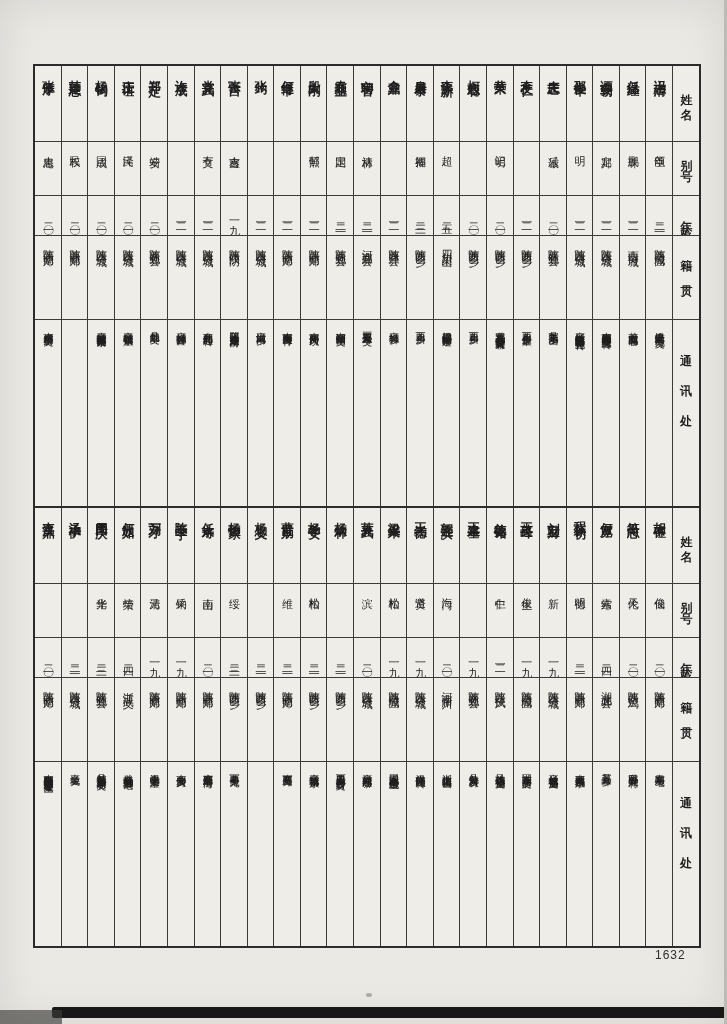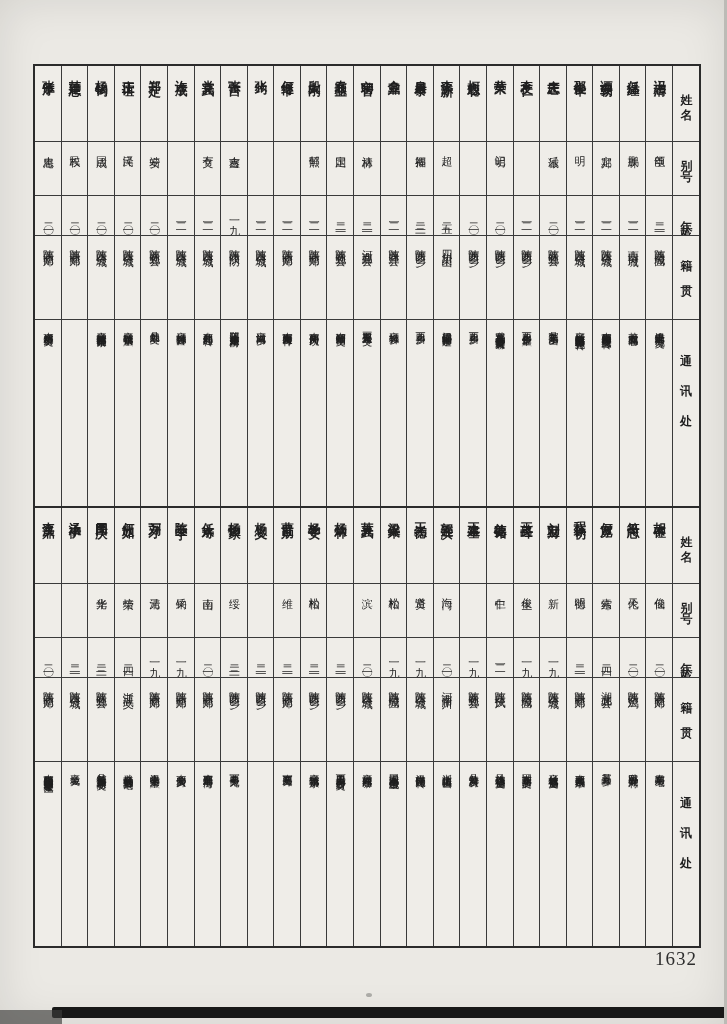--- a/index.html
+++ b/index.html
@@ -67,24 +67,24 @@
   .col.header .cell span { font-size: 12px; font-weight: 600; }
   .col.header .name span    { padding-top: 18px; letter-spacing: 14px; }
   .col.header .alias span   { padding-top: 8px;  letter-spacing: 12px; }
   .col.header .age span     { padding-top: 0;    letter-spacing: 6px; }
   .col.header .origin span  { padding-top: 14px; letter-spacing: 26px; }
   .col.header .address span { padding-top: 24px; letter-spacing: 30px; }
 
   .page-number {
     position: absolute;
     left: 655px; top: 948px;
-    font-size: 19px;
+    font-size: 12px;
     letter-spacing: 1px;
     color: #2e2e2e;
-    font-family: Liberation Serif, serif;
+    font-family: Liberation Sans, sans-serif;
   }
   .bottom-band {
     position: absolute;
     left: 52px; right: 0; top: 1007px; height: 11px;
     background: #181818;
     border-radius: 2px;
   }
   .bottom-smudge {
     position: absolute;
     left: 0; top: 1010px; width: 62px; height: 14px;

